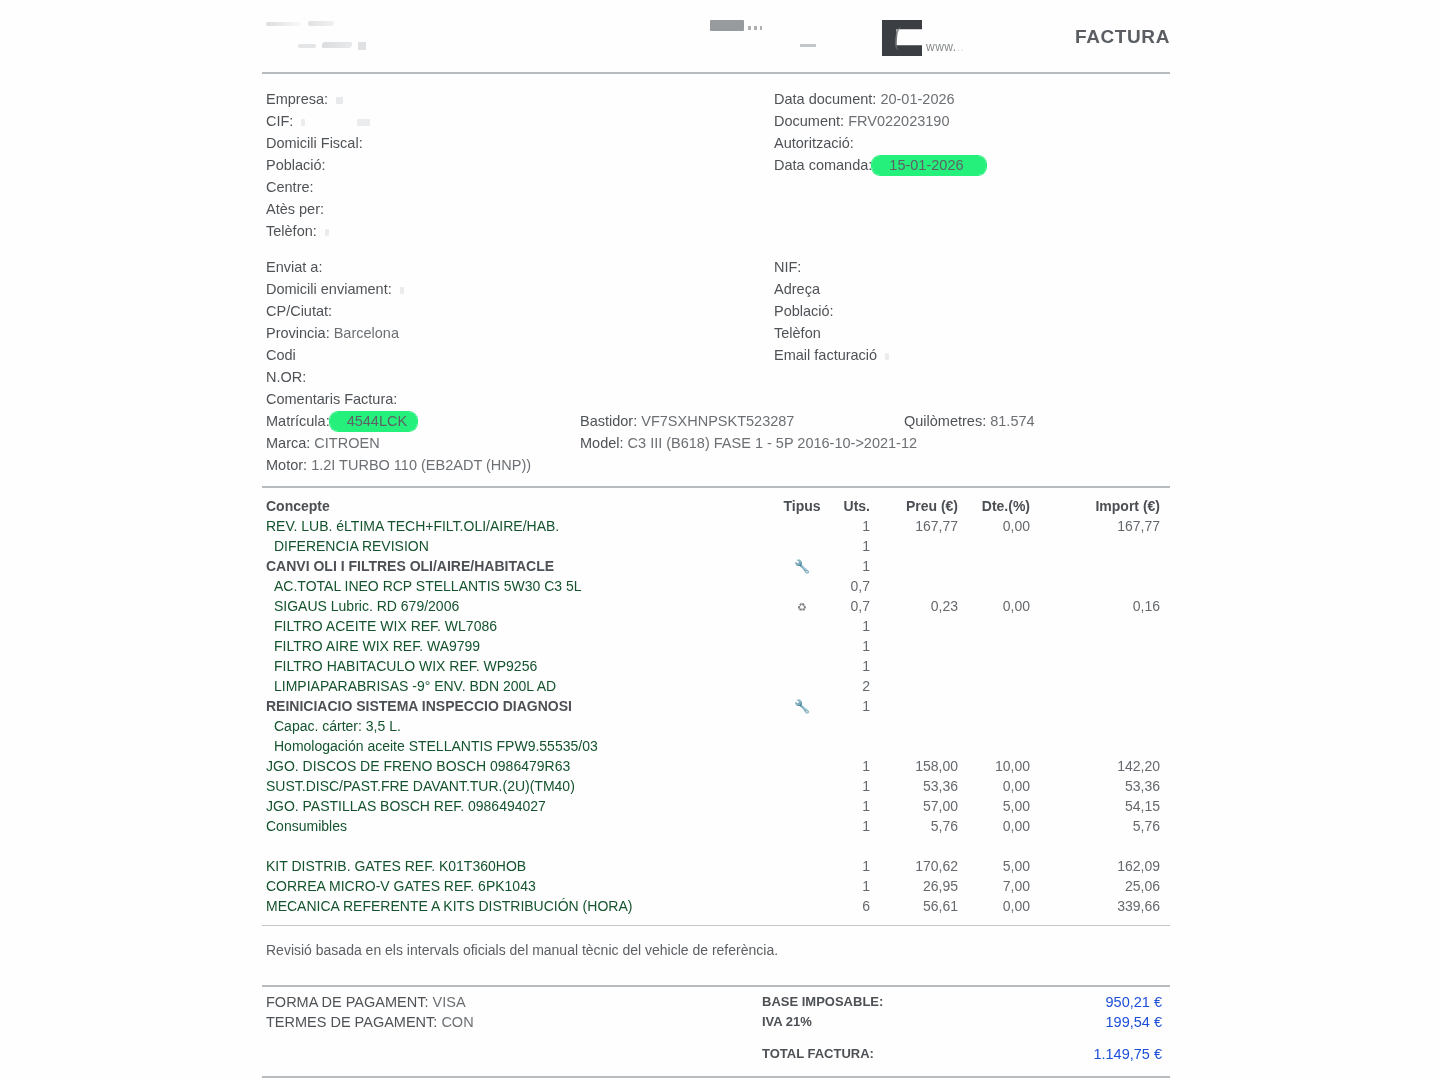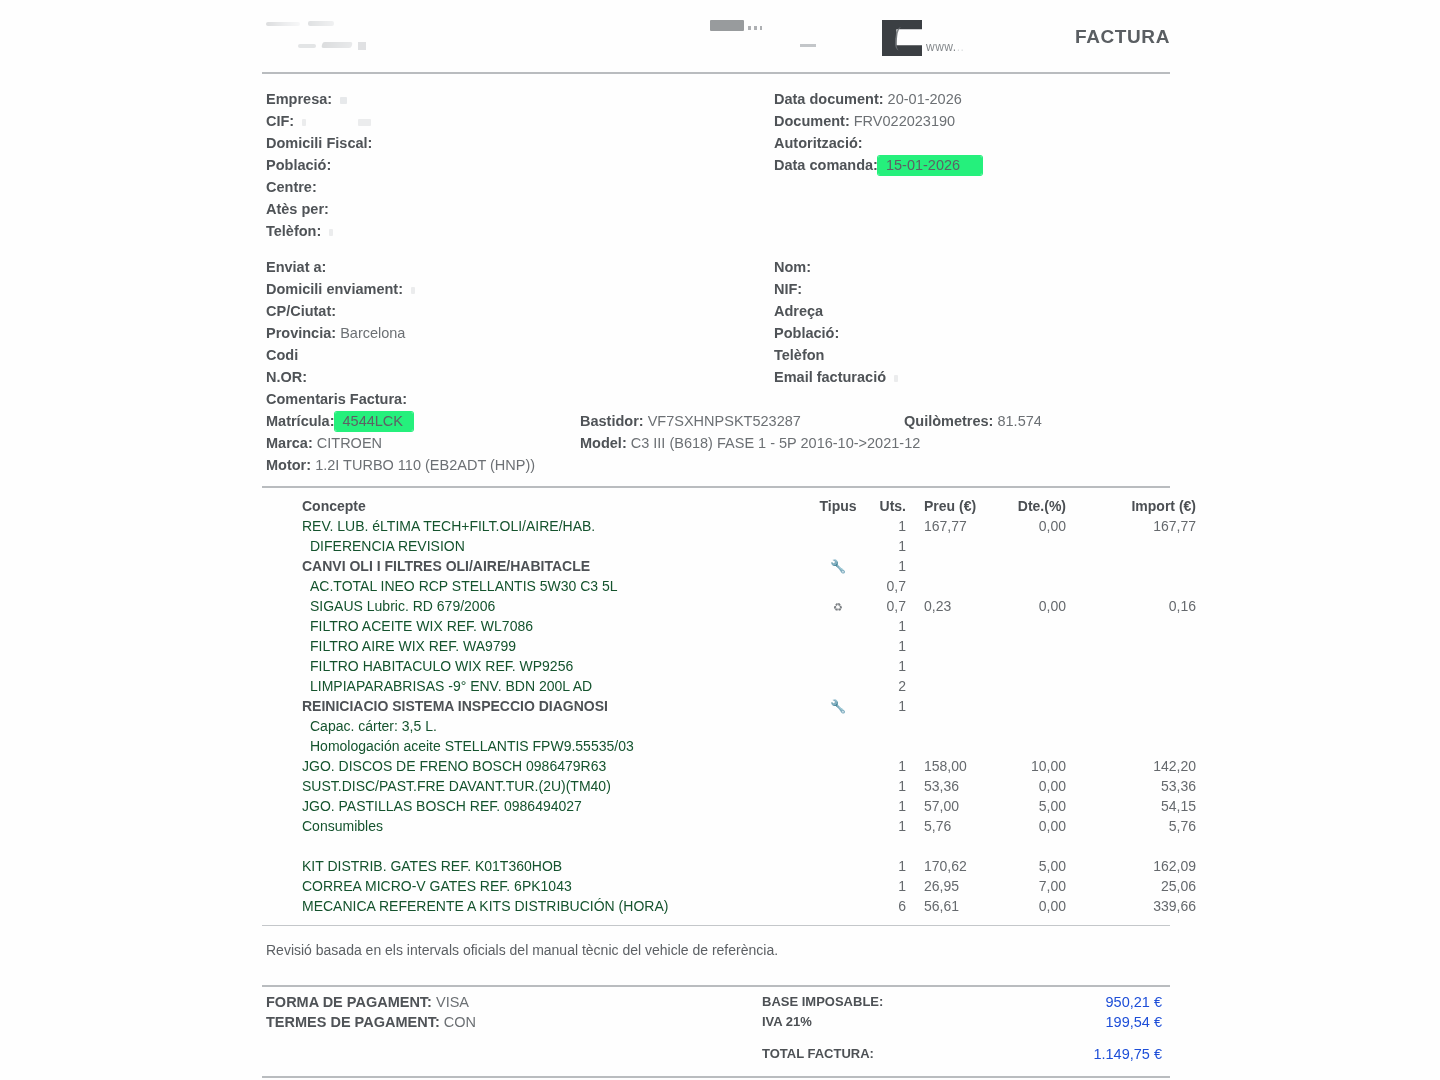--- a/index.html
+++ b/index.html
@@ -158,64 +158,64 @@
   .col-left  { position: absolute; left: 4px;  width: 500px; }
   .col-right { position: absolute; left: 512px; width: 396px; }
 
   .line {
     font-size: 14.5px;
     line-height: 22px;
     white-space: nowrap;
     color: #5b5f63;
   }
   .lbl {
-    font-weight: bold;
+    font-weight: normal;
     color: #4f5357;
   }
   .val { color: #6c7074; }
 
   
   .smudge {
     display: inline-block;
     vertical-align: middle;
     height: 7px;
     background: #d4d7da;
     opacity: .75;
     border-radius: 1px;
     margin-left: 4px;
   }
   .smudge.s1 { width: 7px;  opacity:.55; }
   .smudge.s2 { width: 4px;  opacity:.45; }
   .smudge.s4 { width: 13px; opacity:.45; }
 
   .hl {
     background: #25f07c;
-    padding: 1px 10px 2px 8px;
+    padding: 1px 10px 2px 17px;
     color: #5d6165;
-    border-radius: 2px;
+    border-radius: 8px;
     box-shadow: 0 0 0 1px #25f07c;
   }
   .hl.skew { padding-right: 22px; }
 
   
   .table { position: absolute; left: 0; width: 908px; }
 
   .trow {
     position: relative;
     height: 20px;
     font-size: 14px;
     line-height: 20px;
     white-space: nowrap;
   }
   .c-concept { position: absolute; left: 4px;  color: #14532d; }
   .c-concept.indent { left: 12px; }
   .c-concept.bold { font-weight: bold; color: #4d5155; }
   .c-tipus   { position: absolute; left: 520px; width: 40px; text-align: center; color: #6a6e72; }
   .c-uts     { position: absolute; left: 566px; width: 42px; text-align: right; color: #65696d; }
-  .c-preu    { position: absolute; left: 626px; width: 70px; text-align: left; color: #65696d; }
+  .c-preu    { position: absolute; left: 626px; width: 70px; text-align: right; color: #65696d; }
   .c-dte     { position: absolute; left: 706px; width: 62px; text-align: right; color: #65696d; }
   .c-import  { position: absolute; left: 800px; width: 98px; text-align: right; color: #65696d; }
 
   .thead .trow { font-weight: bold; color: #4b4f53; }
   .thead .c-concept,
   .thead .c-tipus,
   .thead .c-uts,
   .thead .c-preu,
   .thead .c-dte,
   .thead .c-import { font-weight: bold; color: #4b4f53; }
@@ -344,23 +344,20 @@
         <div class="line">
           <span class="lbl">N.OR:</span>
         </div>
         <div class="line">
           <span class="lbl">Comentaris Factura:</span>
         </div>
       </div>
 
       <div class="col-right">
         <div class="line">
-          <span class="lbl">Nom:</span>
-        </div>
-        <div class="line">
           <span class="lbl">NIF:</span>
         </div>
         <div class="line">
           <span class="lbl">Adreça</span>
         </div>
         <div class="line">
           <span class="lbl">Població:</span>
         </div>
         <div class="line">
           <span class="lbl">Telèfon</span>
@@ -401,21 +398,21 @@
       <div style="position:absolute; left:642px; width:266px;">
         <div class="line">
           <span class="lbl">Quilòmetres:</span>
           <span class="val">81.574</span>
         </div>
       </div>
     </div>
 
     <div class="rule" style="top:486px;"></div>
 
-    <div class="table" style="top:496px;margin-left:36px;">
+    <div class="table" style="top:496px;">
       <div class="thead">
         <div class="trow">
           <span class="c-concept">Concepte</span>
           <span class="c-tipus">Tipus</span>
           <span class="c-uts">Uts.</span>
           <span class="c-preu">Preu (€)</span>
           <span class="c-dte">Dte.(%)</span>
           <span class="c-import">Import (€)</span>
         </div>
       </div>

